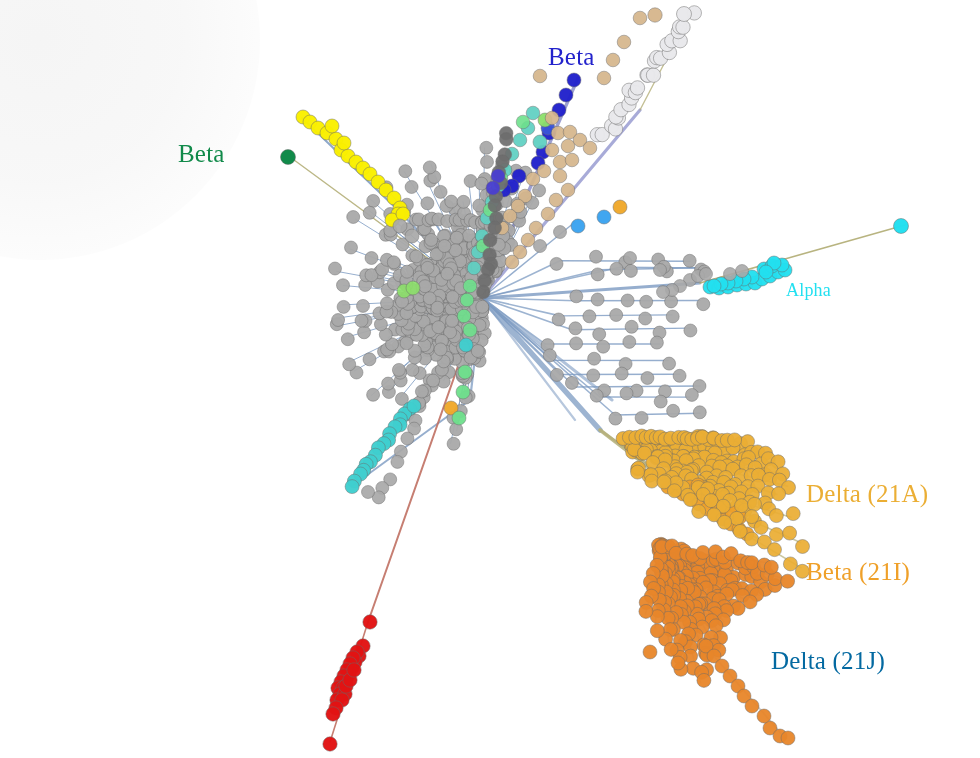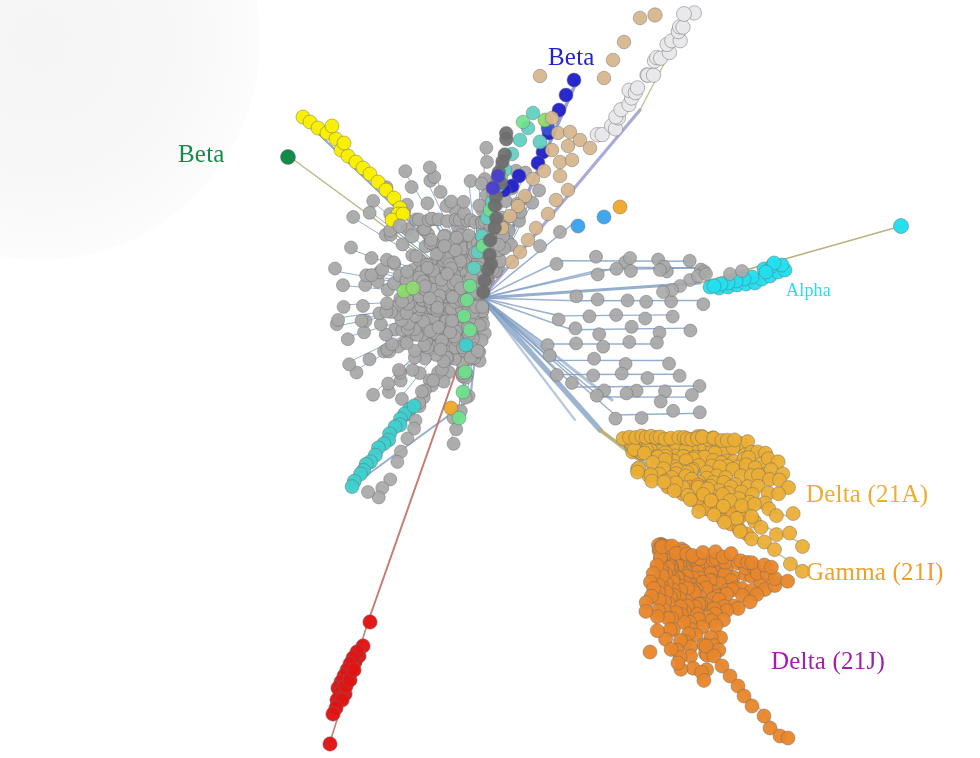--- a/index.html
+++ b/index.html
@@ -1670,16 +1670,16 @@
         <circle cx="350.0" cy="680.0" r="7.2" fill="#E21313" stroke="#6B6B6B" stroke-width="0.9" stroke-opacity="0.55" opacity="0.97"></circle>
         <circle cx="354.0" cy="670.0" r="7.2" fill="#E21313" stroke="#6B6B6B" stroke-width="0.9" stroke-opacity="0.55" opacity="0.97"></circle>
         <circle cx="330.0" cy="744.0" r="7.2" fill="#E21313" stroke="#6B6B6B" stroke-width="0.9" stroke-opacity="0.55" opacity="0.97"></circle>
       </g>
   </svg>
 
   <div class="clade-label" id="lbl-gamma" style="left: 178px; top: 141px; color: rgb(17, 138, 74); font-size: 25px;">Beta</div>
   <div class="clade-label" id="lbl-beta" style="left: 548px; top: 44px; color: rgb(35, 35, 204); font-size: 25px;">Beta</div>
   <div class="clade-label" id="lbl-alpha" style="left: 786px; top: 281px; color: rgb(34, 224, 240); font-size: 18px;">Alpha</div>
   <div class="clade-label" id="lbl-d21a" style="left: 806px; top: 481px; color: rgb(235, 174, 52); font-size: 25px;">Delta (21A)</div>
-  <div class="clade-label" id="lbl-d21i" style="left: 806px; top: 559px; color: rgb(239, 160, 41); font-size: 25px;">Gamma (21I)</div>
-  <div class="clade-label" id="lbl-d21j" style="left: 771px; top: 648px; color: #a21caf; font-size: 25px;">Delta (21J)</div>
+  <div class="clade-label" id="lbl-d21i" style="left: 806px; top: 559px; color: rgb(239, 160, 41); font-size: 25px;">Beta (21I)</div>
+  <div class="clade-label" id="lbl-d21j" style="left: 771px; top: 648px; color: #0369a1; font-size: 25px;">Delta (21J)</div>
 
 </div>
 
 </body></html>

